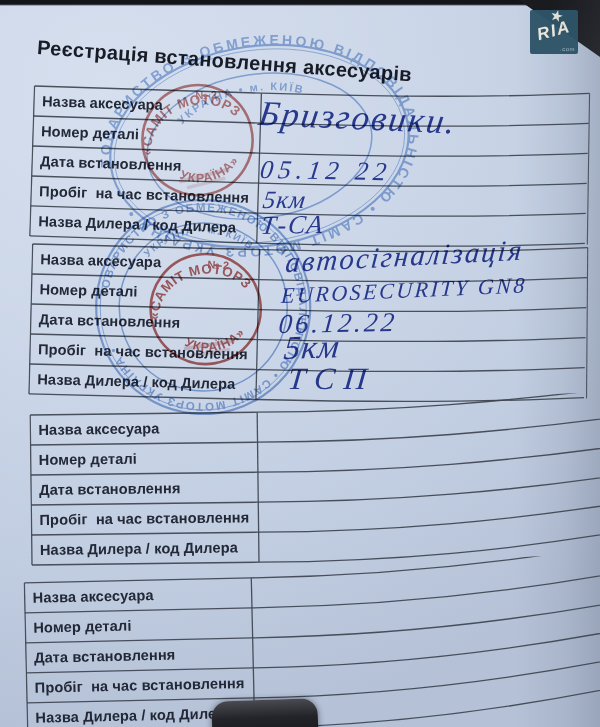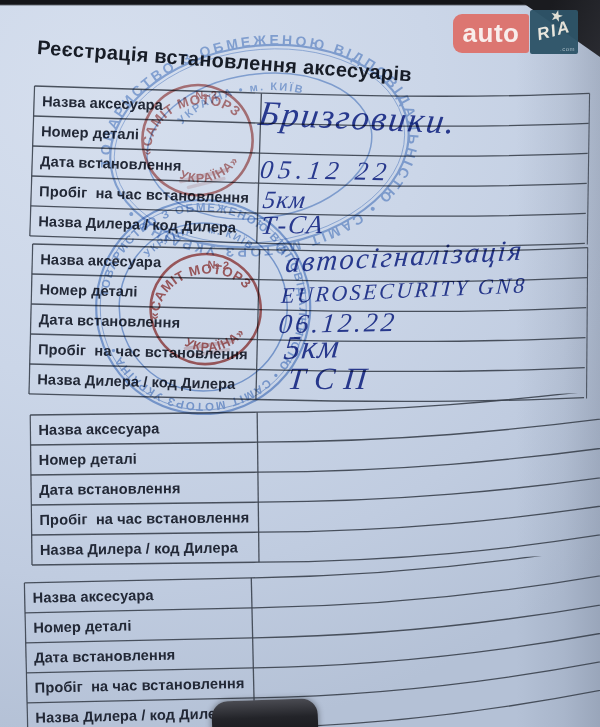--- a/index.html
+++ b/index.html
@@ -200,23 +200,20 @@
       <rect class="smudge" x="34" y="96" width="52" height="4" rx="2" opacity=".3"></rect>
       <rect class="smudge" x="40" y="104" width="40" height="3.5" rx="2" opacity=".25"></rect>
     </svg>
   </div>
 
   <div class="abs topstrip noi"></div>
   <div class="abs corner noi"></div>
   <div class="abs clip-bottom noi"></div>
 
   <div class="abs logo noi">
-    <div class="logo-auto">
-      <span>auto</span>
-    </div>
     <div class="logo-ria">
       <span class="logo-star">★</span>
       <span class="logo-ria-txt">RIA</span>
       <span class="logo-com">.com</span>
     </div>
   </div>
 
 </div>
 
 </body></html>

